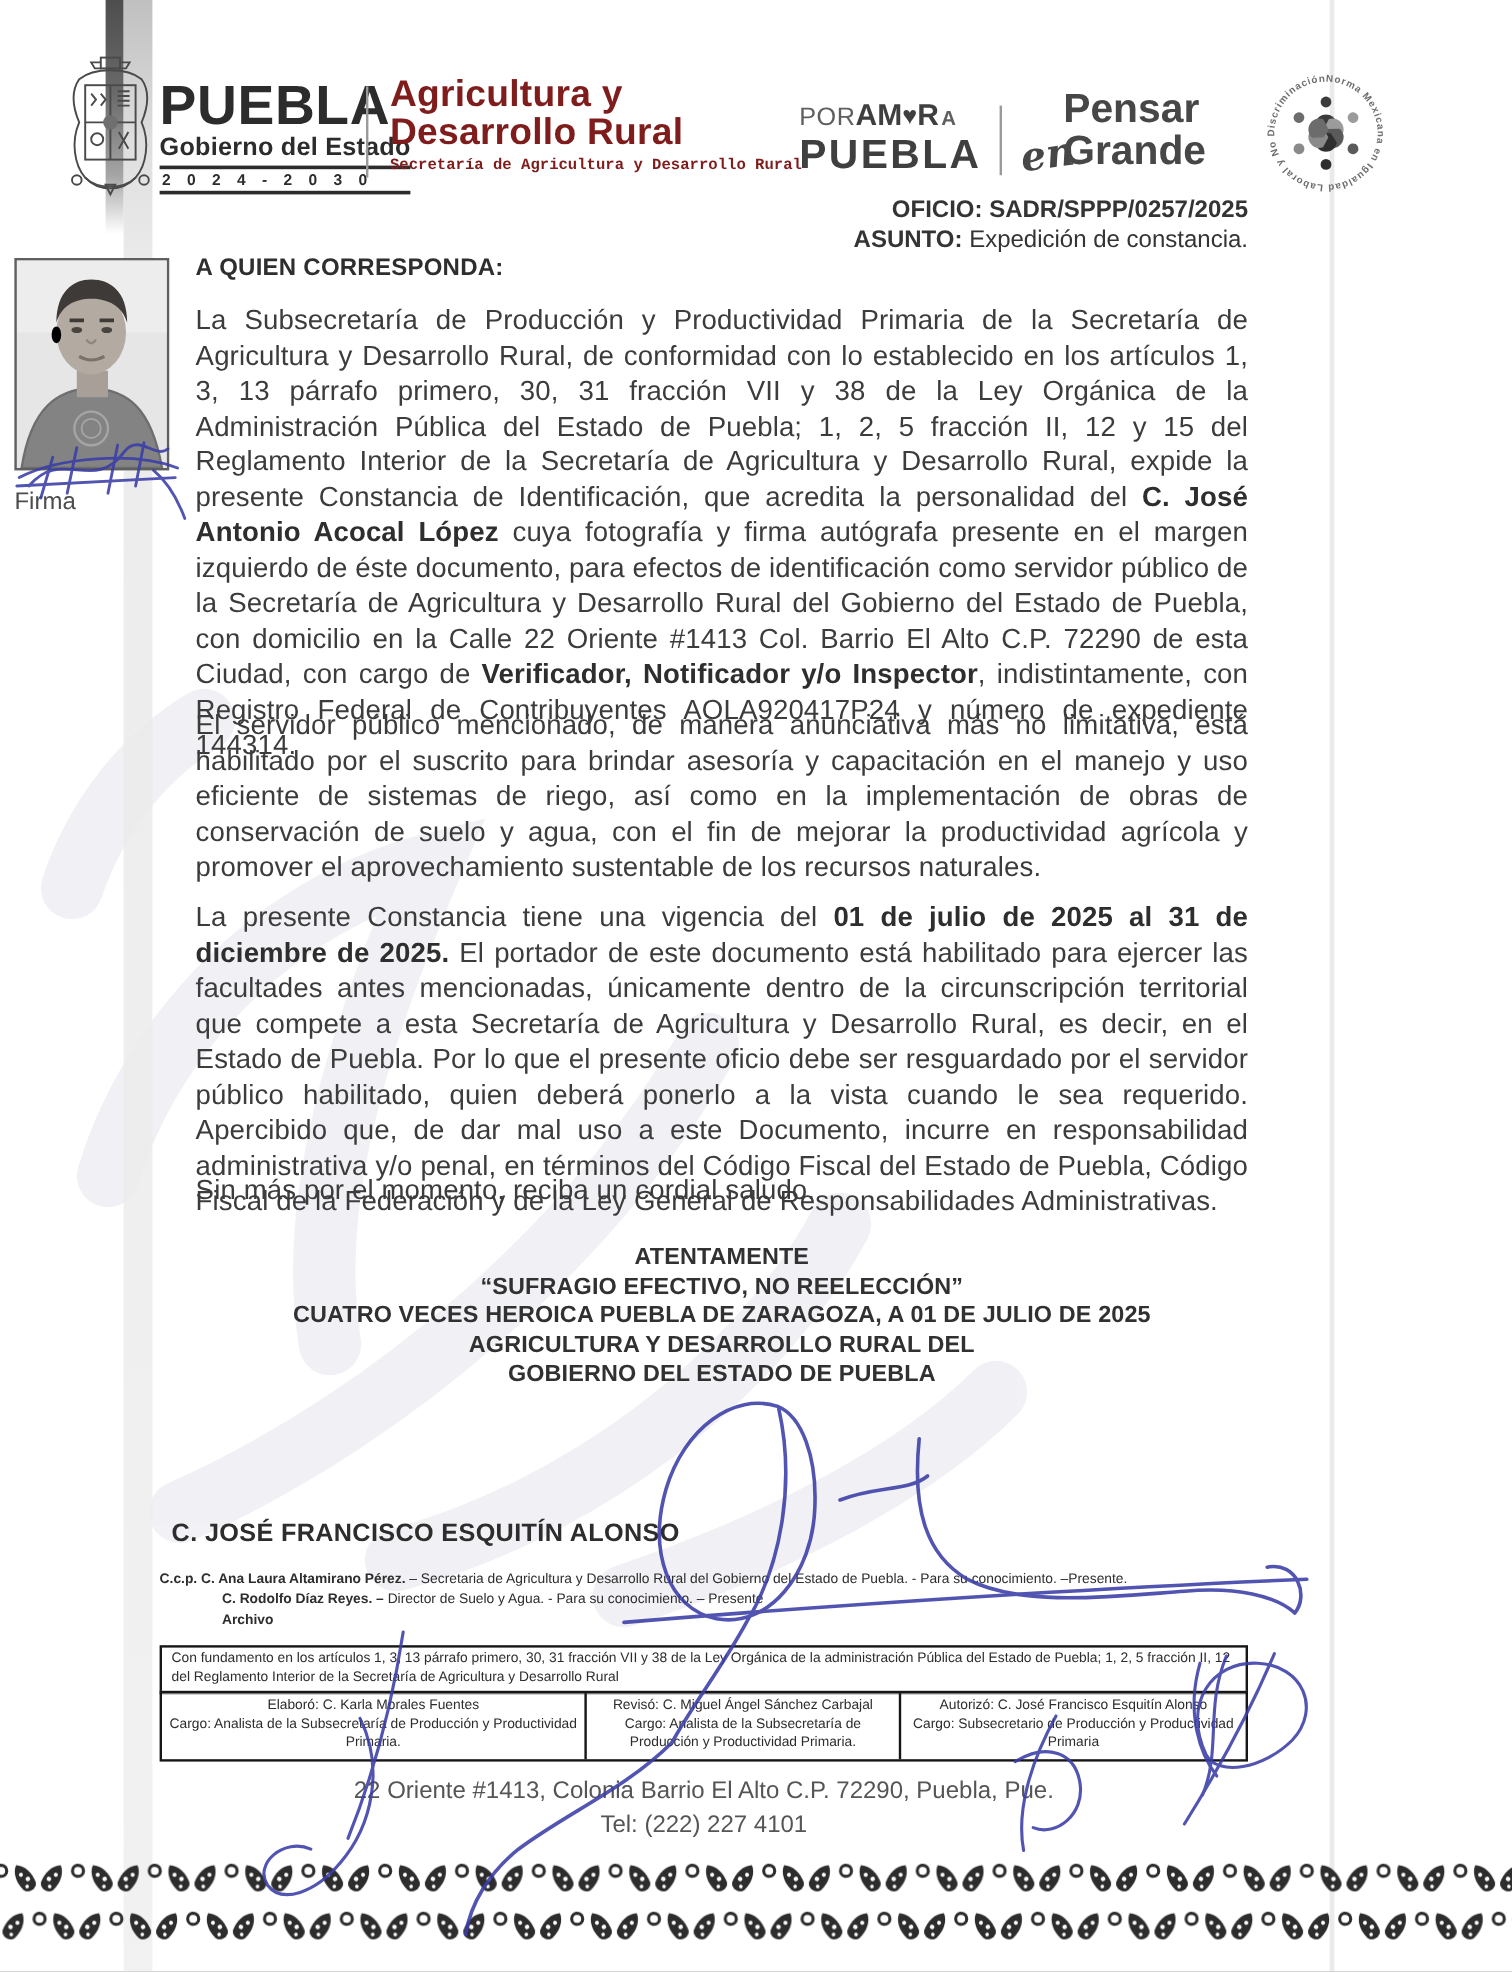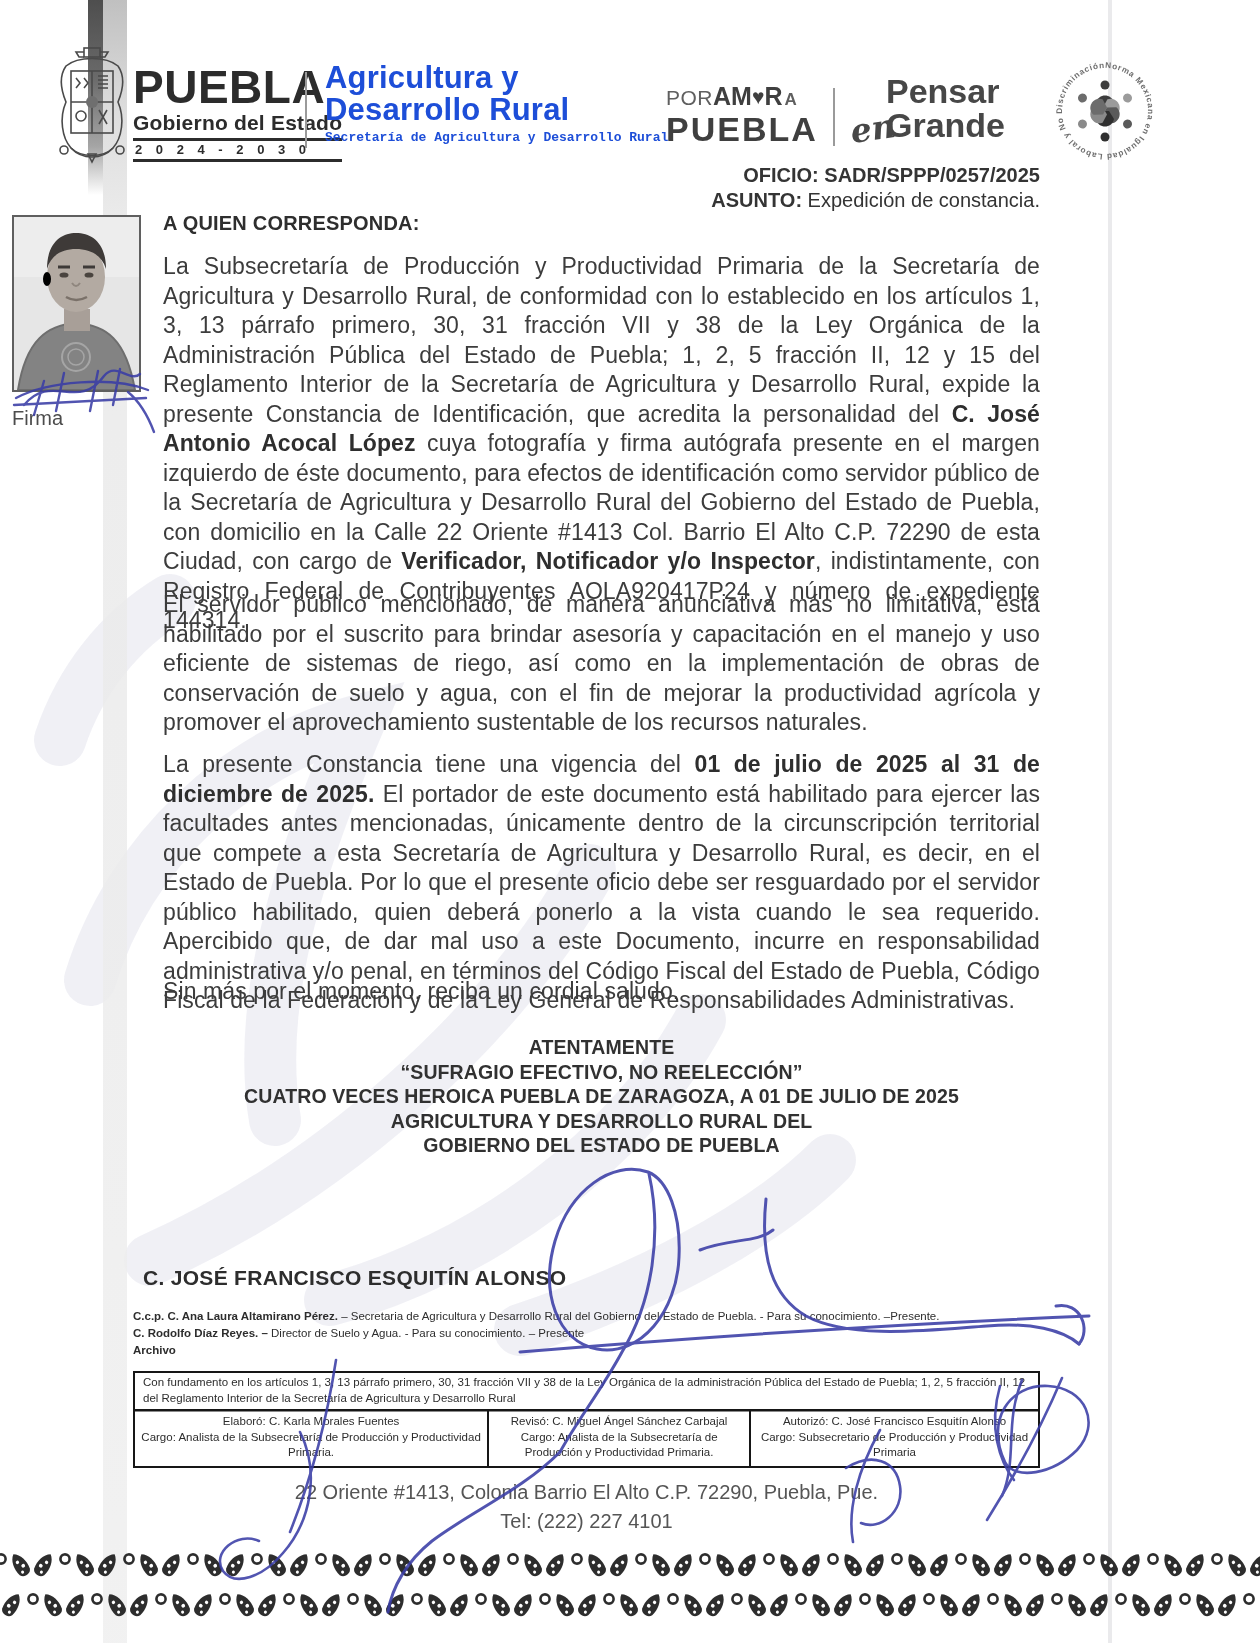--- a/index.html
+++ b/index.html
@@ -18,21 +18,21 @@
   .watermark { position:absolute; left:0; top:560px; z-index:0; }
 
   
   .coa { position:absolute; left:54px; top:46px; z-index:2; }
   .puebla-block { position:absolute; left:133px; top:64px; z-index:2; color:#2c2c2c; }
   .puebla-title { font-size:46px; font-weight:900; letter-spacing:.5px; line-height:1; }
   .puebla-sub { font-size:21px; font-weight:700; margin-top:1px; letter-spacing:.2px; }
   .puebla-years { border-top:3px solid #2c2c2c; border-bottom:3px solid #2c2c2c;
     margin-top:3px; padding:1px 0 2px 2px; font-size:13px; font-weight:700; letter-spacing:5px; }
   .hdr-div { position:absolute; width:2px; background:#9a9a9a; z-index:2; }
-  .sader-block { position:absolute; left:325px; top:62px; z-index:2; color:#1d4ed8; }
+  .sader-block { position:absolute; left:325px; top:62px; z-index:2; color:#7f1d1d; }
   .sader-l1, .sader-l2 { font-size:31px; font-weight:900; line-height:1.04; letter-spacing:.2px; }
   .sader-cap { font-size:13px; font-weight:700; margin-top:4px;font-family:Liberation Mono, monospace; }
   .amor-block { position:absolute; left:666px; top:84px; z-index:2; color:#4a4a4a; line-height:1; }
   .amor-l1 { display:flex; align-items:baseline; }
   .amor-pre { font-size:21px; font-weight:500; color:#5f5f5f; letter-spacing:.5px; }
   .amor-main { font-size:25px; font-weight:900; color:#3f3f3f; }
   .amor-heart { font-size:21px; font-weight:900; color:#3f3f3f; position:relative; top:-1px; }
   .amor-post { font-size:17px; font-weight:800; color:#5f5f5f; margin-left:2px; }
   .amor-l2 { font-size:34px; font-weight:900; letter-spacing:2px; color:#3f3f3f; margin-top:3px; }
   .pensar-block { position:absolute; left:850px; top:74px; z-index:2; color:#474747; }
@@ -65,21 +65,21 @@
   
   .atent { position:absolute; left:143px; top:1035px; width:917px; text-align:center;
     font-size:19.5px; font-weight:800; color:#313131; line-height:24.5px; z-index:2; letter-spacing:.1px;}
   .signer { position:absolute; left:143px; top:1266px; width:917px; 
     font-size:21px; font-weight:800; color:#2d2d2d; z-index:2; letter-spacing:.3px; }
 
   
   .ccp { position:absolute; left:133px; top:1308px; width:910px; font-size:11.5px;
     color:#2d2d2d; line-height:17px; z-index:2; }
   .ccp .b { font-weight:800; }
-  .ccp .indent { }
+  .ccp .indent { margin-left:52px; }
 
   
   .legal-box { position:absolute; left:133px; top:1371px; width:907px;
     border:2px solid #161616; padding:2px 8px 4px 8px; font-size:11.5px; line-height:15.5px;
     color:#2d2d2d; z-index:2; background:rgba(255,255,255,.6); }
   .approval { position:absolute; left:133px; top:1409px; width:907px; display:grid;
     grid-template-columns:39% 29% 32%; border:2px solid #161616; z-index:2; background:rgba(255,255,255,.5); }
   .approval .cell { padding:3px 6px 5px 6px; text-align:center; font-size:11.5px;
     line-height:15.5px; color:#2d2d2d; }
   .approval .cell + .cell { border-left:2px solid #161616; }

